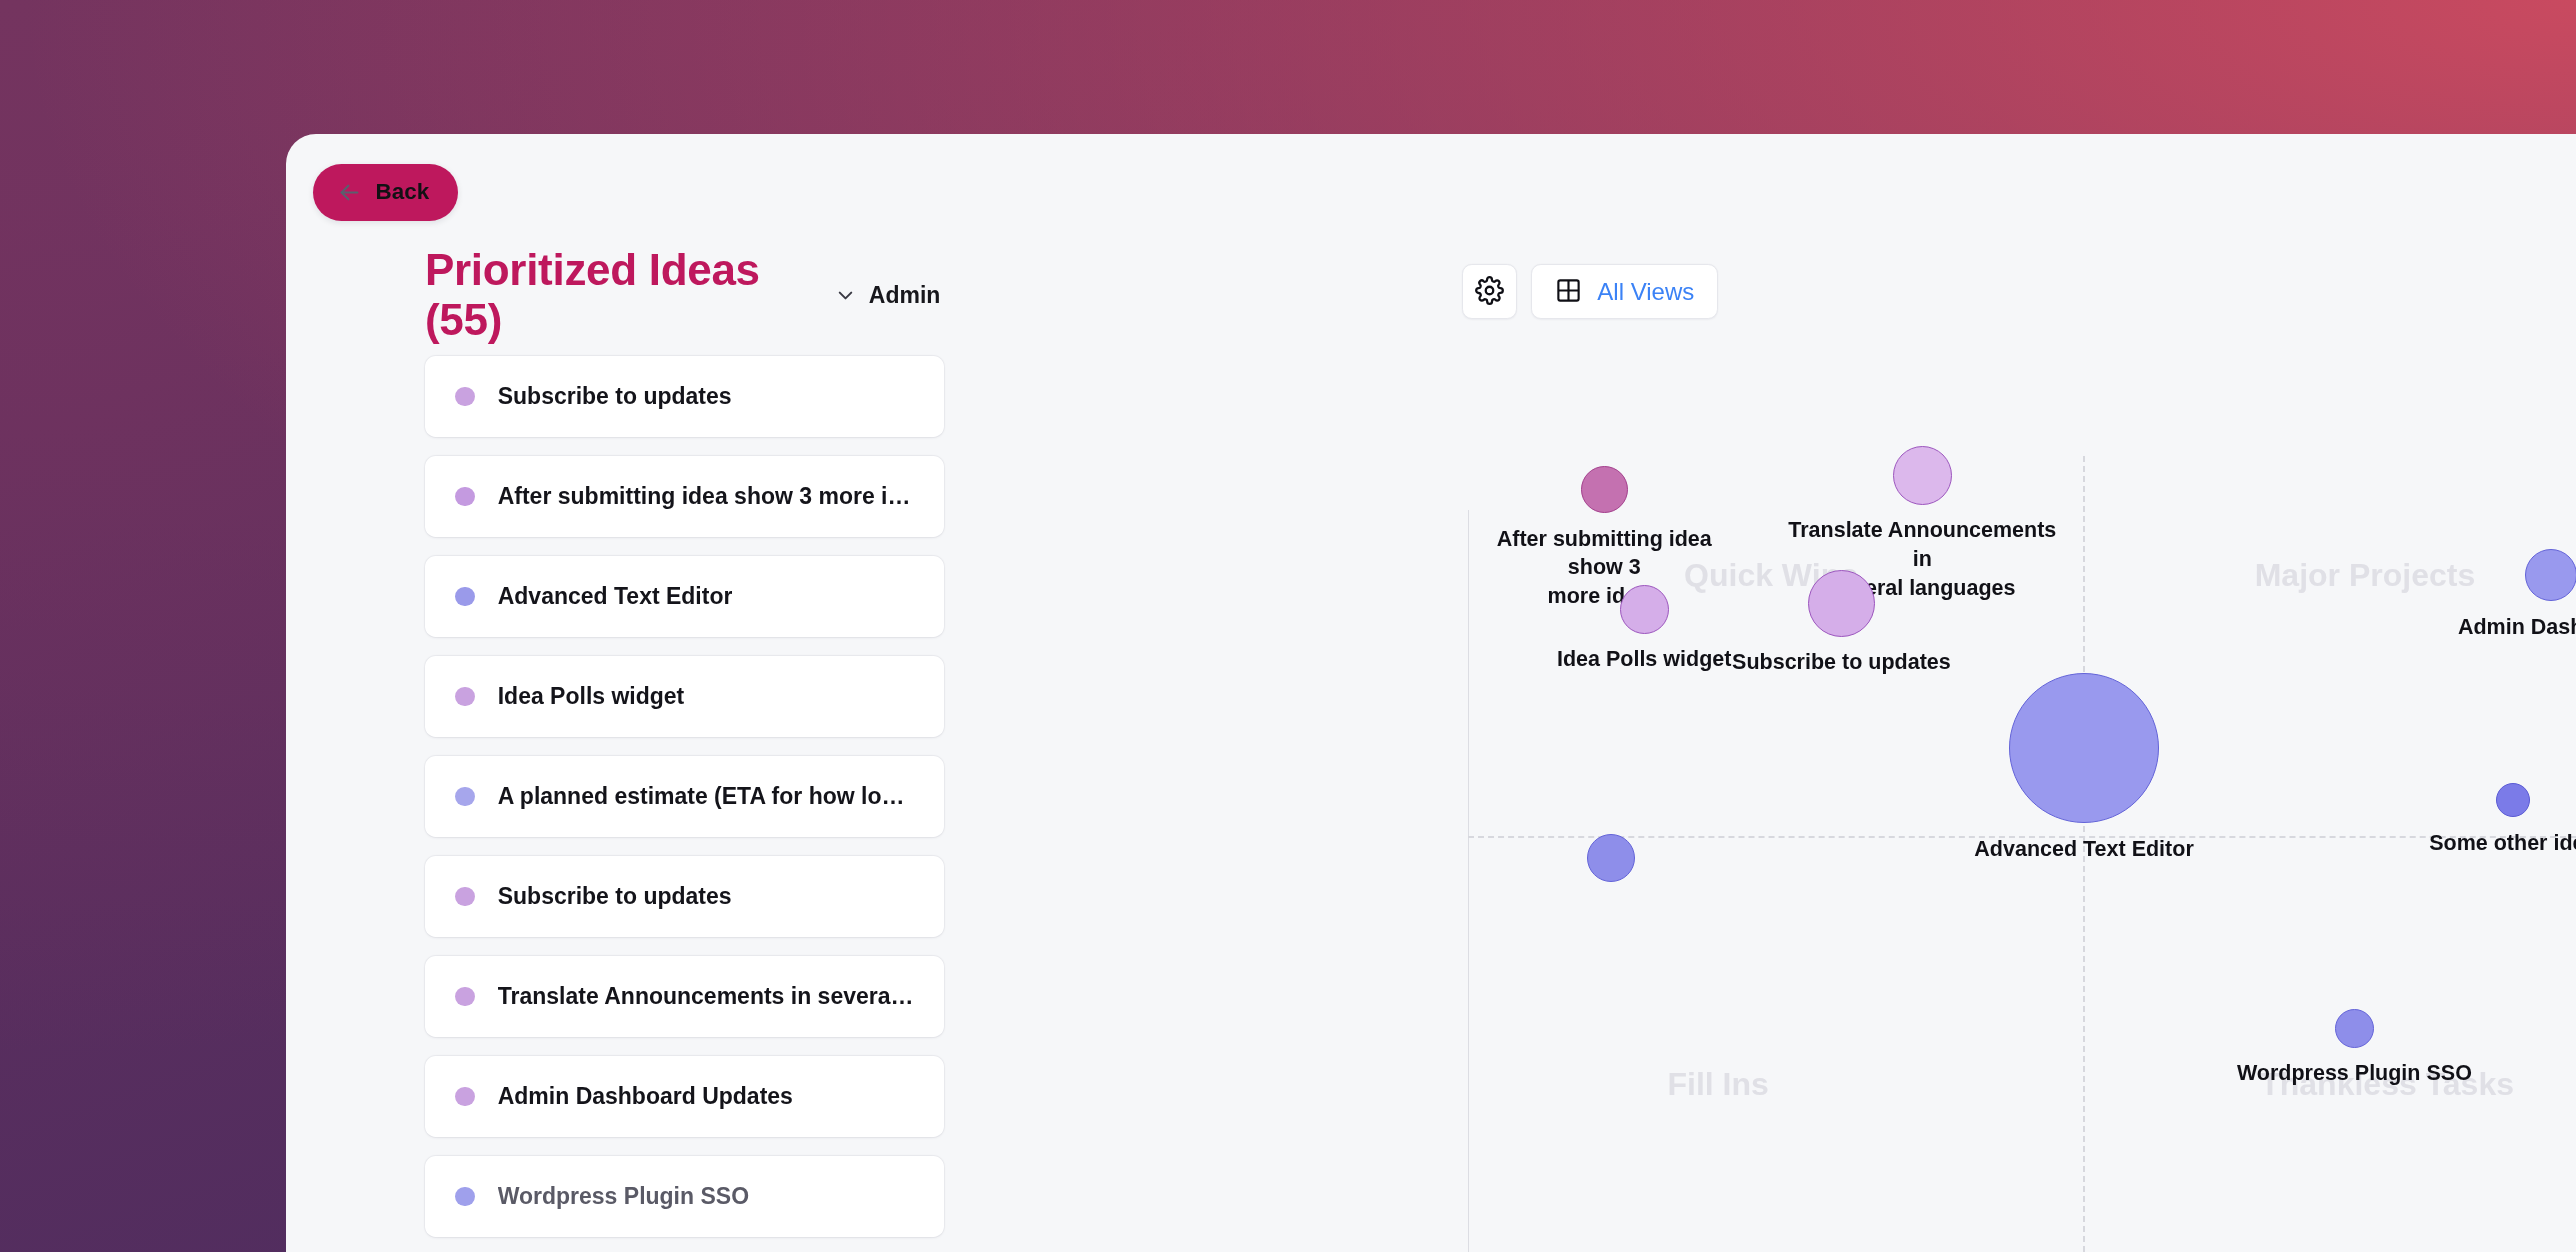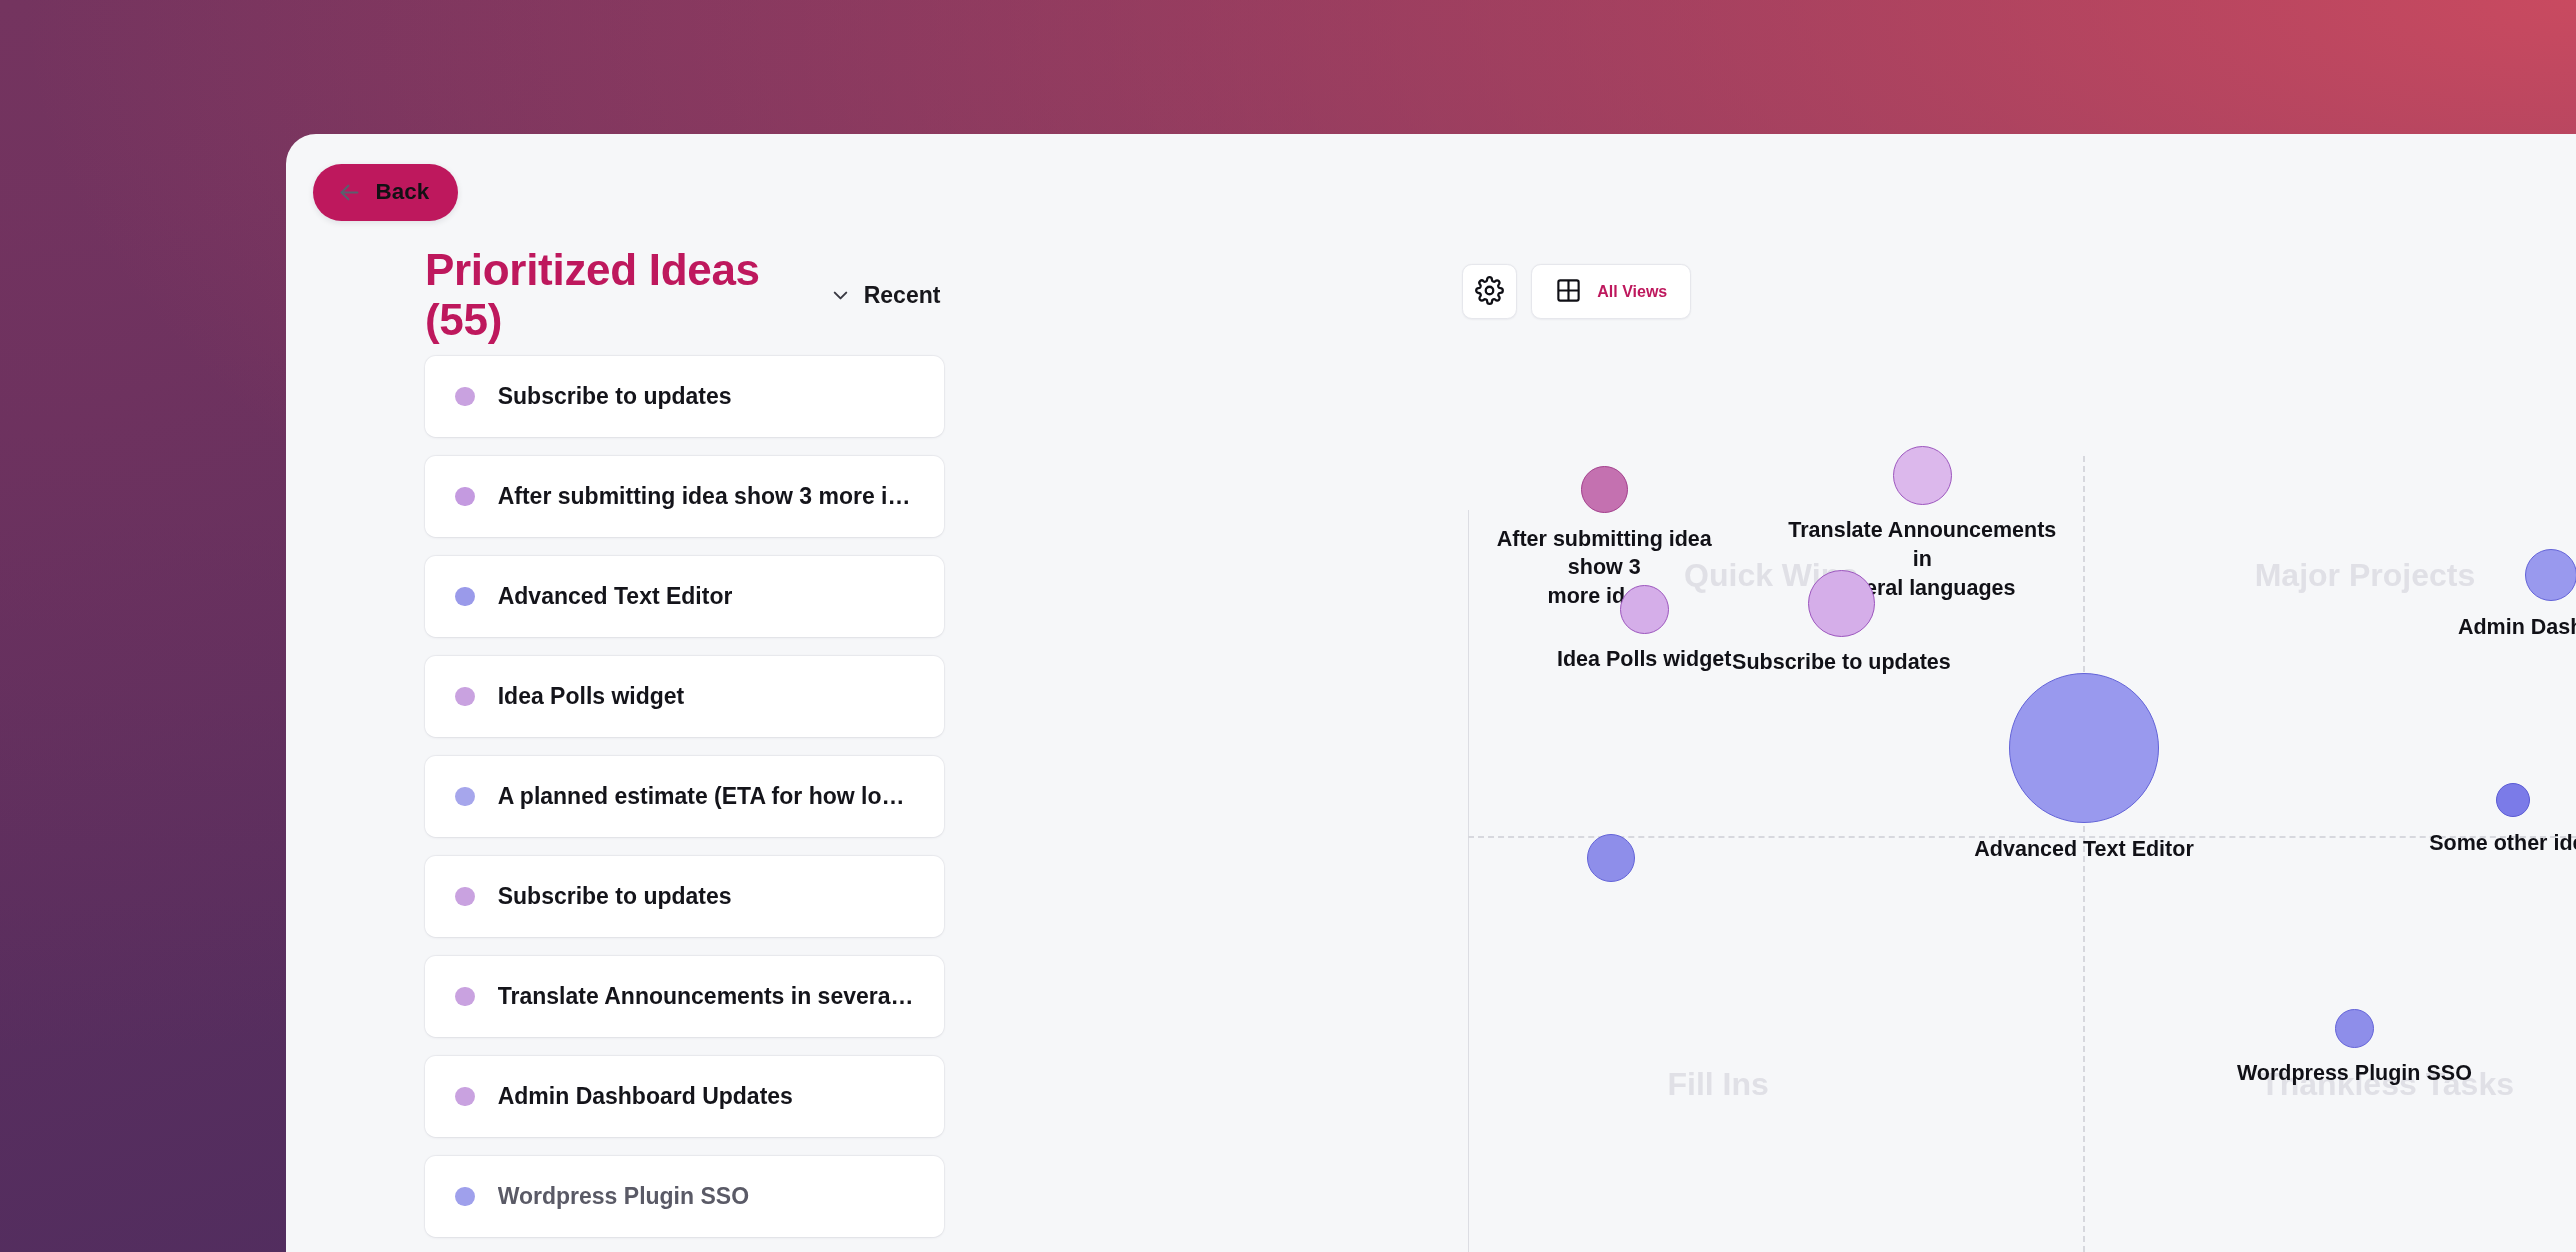--- a/index.html
+++ b/index.html
@@ -67,21 +67,21 @@
   .icon-btn{
     width:55px; height:55px; display:flex; align-items:center; justify-content:center;
     background:#FFFFFF; border:0.9px solid #E6E7EC; border-radius:9.8px;
     box-shadow:0 0.9px 1.8px rgba(25,25,50,.05); cursor:pointer;
   }
   .views-btn{
     display:flex; align-items:center; gap:15px; height:55px; padding:0 23px;
     background:#FFFFFF; border:0.9px solid #E6E7EC; border-radius:9.8px;
     box-shadow:0 0.9px 1.8px rgba(25,25,50,.05); cursor:pointer;
   }
-  .views-btn .lbl{ font-size:16px; font-weight:700; color:#be185d; }
+  .views-btn .lbl{ font-size:24px; font-weight:400; color:#3b82f6; }
 
   
   .matrix{ position:absolute; left:1182px; top:233px; right:0; bottom:0; overflow:hidden; }
   .axis-y{ position:absolute; left:0; top:143px; bottom:0; width:0.9px; background:#DCDDE3; }
   .div-v{ position:absolute; top:89px; bottom:0; width:0; border-left:2.7px dashed #D7D8DE; }
   .div-h{ position:absolute; left:0; right:0; height:0; border-top:2.7px dashed #D7D8DE; }
 
   .quad-label{
     position:absolute; font-size:32px; font-weight:700;
     color:#E0E0E6; white-space:nowrap; user-select:none;
@@ -113,21 +113,21 @@
 
   <div class="left-panel">
     <div class="list-head">
       <div class="list-title">Prioritized Ideas (55)</div>
       <button class="sort-ctl">
         <span>
           <svg class="chev-down" viewBox="0 0 24 24" fill="none" stroke="#3A3A44" stroke-width="2.1" stroke-linecap="round" stroke-linejoin="round">
             <path d="M6 9l6 6 6-6"></path>
           </svg>
         </span>
-        <span class="lbl">Recent</span>
+        <span class="lbl">Admin</span>
       </button>
     </div>
     <div class="idea-list" id="idea-list">
         <div class="idea-card">
           <span class="dot" style="background: rgb(201, 162, 224);"></span>
           <span class="txt">Subscribe to updates</span>
         </div>
         <div class="idea-card">
           <span class="dot" style="background: rgb(196, 154, 224);"></span>
           <span class="txt">After submitting idea show 3 more ideas</span>

